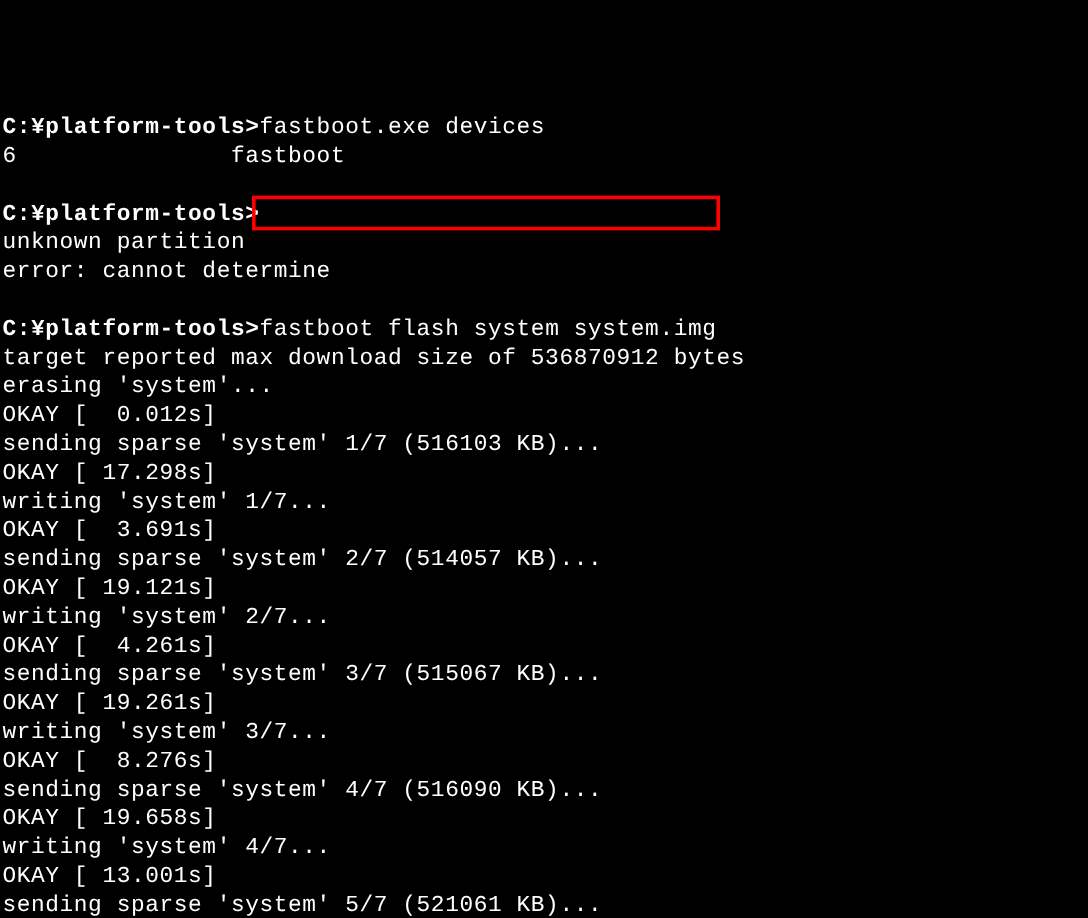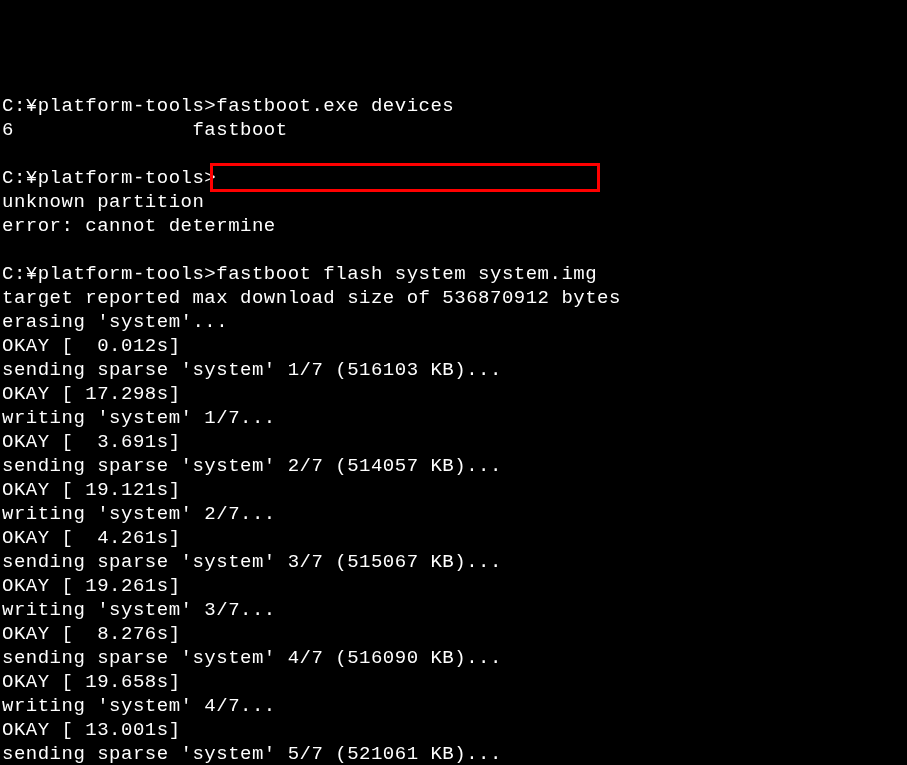--- a/index.html
+++ b/index.html
@@ -26,20 +26,21 @@
       position: absolute;
       border: 3px solid #ff0000;
       pointer-events: none;
     }
     .line {
       display: block;
       height: 24px;
     }
     .prompt-prefix {
       display: inline;
+      font-weight: bold;
     }
     .prompt-command {
       display: inline;
     }
   </style>
 </head>
 <body>
 
 
 

